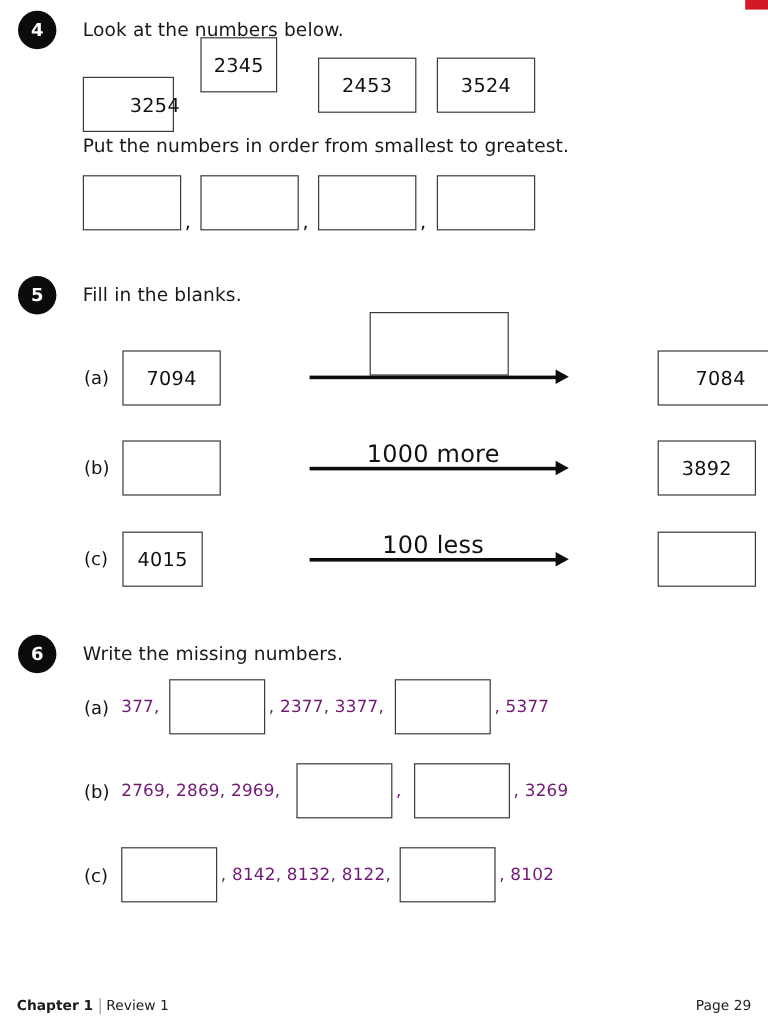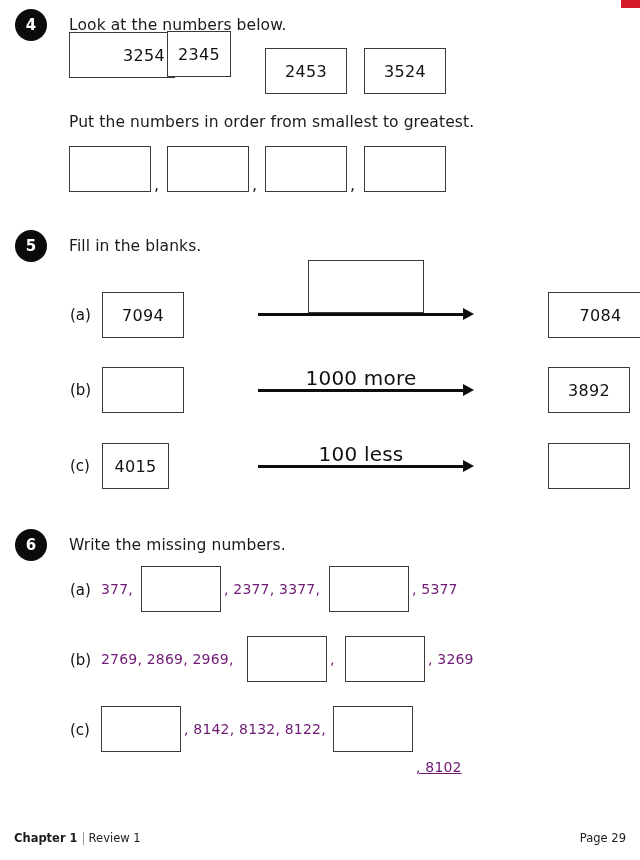--- a/index.html
+++ b/index.html
@@ -151,21 +151,21 @@
 <body>
 
 <div class="page">
 
   <div class="bleed-mark"></div>
 
   <div class="qnum" style="left:15px; top:9px;">4</div>
 
   <div class="qtext" style="left:69px; top:16px;">Look at the numbers below.</div>
 
-  <div class="box" style="left:69px; top:32px; width:106px; height:46px;padding-left:44px;">3254</div>
+  <div class="box" style="left:69px; top:64px; width:76px; height:46px;padding-left:44px;">3254</div>
   <div class="box" style="left:167px; top:31px; width:64px; height:46px;text-align:center;">2345</div>
   <div class="box" style="left:265px; top:48px; width:82px; height:46px;">2453</div>
   <div class="box" style="left:364px; top:48px; width:82px; height:46px;">3524</div>
 
   <div class="qtext" style="left:69px; top:113px;">Put the numbers in order from smallest to greatest.</div>
 
   <div class="box empty" style="left:69px; top:146px; width:82px; height:46px;"></div>
   <div class="comma" style="left:154px; top:175px;">,</div>
 
   <div class="box empty" style="left:167px; top:146px; width:82px; height:46px;"></div>
@@ -216,21 +216,21 @@
   <div class="seqtext" style="left:101px; top:651px;">2769, 2869, 2969,</div>
   <div class="box empty" style="left:247px; top:636px; width:80px; height:46px;"></div>
   <div class="seqtext" style="left:330px; top:651px;">,</div>
   <div class="box empty" style="left:345px; top:636px; width:80px; height:46px;"></div>
   <div class="seqtext" style="left:428px; top:651px;">, 3269</div>
 
   <div class="sublabel" style="left:70px; top:721px;">(c)</div>
   <div class="box empty" style="left:101px; top:706px; width:80px; height:46px;"></div>
   <div class="seqtext" style="left:184px; top:721px;">, 8142, 8132, 8122,</div>
   <div class="box empty" style="left:333px; top:706px; width:80px; height:46px;"></div>
-  <div class="seqtext" style="left:416px; top:759px;text-decoration:underline;">, 8102</div>
+  <div class="seqtext" style="left:416px; top:721px;">, 8102</div>
 
   <div class="footer-left">
     <span class="chap">Chapter 1</span>
     <span class="footer-sep"></span>
     <span>Review 1</span>
   </div>
   <div class="footer-right">Page 29</div>
 
 </div>
 

